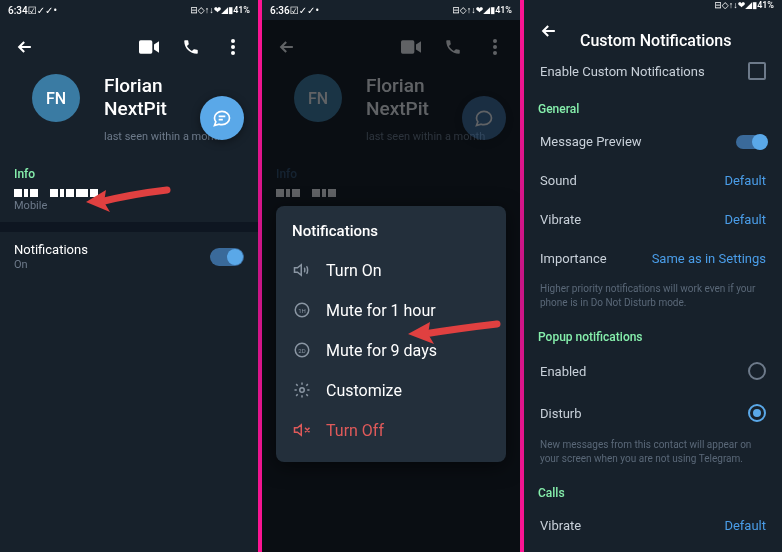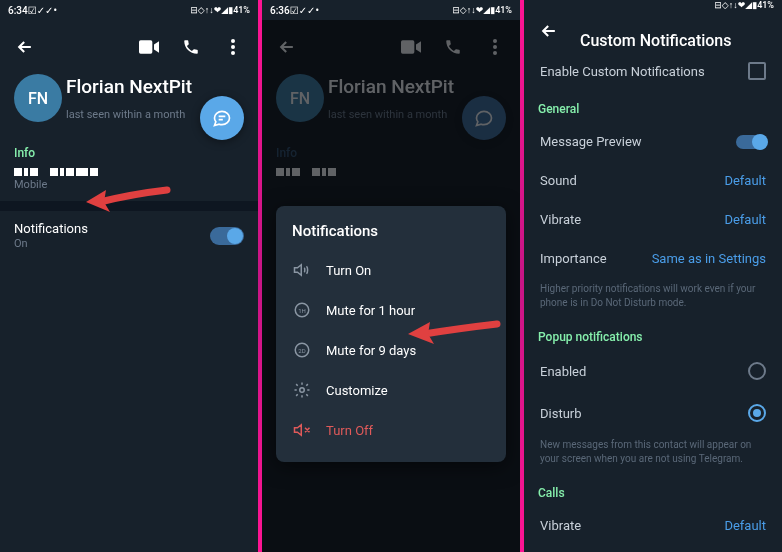--- a/index.html
+++ b/index.html
@@ -6,21 +6,21 @@
 body{background:#000;width:782px;height:552px;display:flex;position:relative;overflow:hidden}
 .panel{flex:1;background:#17212b;position:relative;overflow:hidden;display:flex;flex-direction:column}
 .divider{width:4px;background:linear-gradient(180deg,#ff1493 0%,#c71585 50%,#ff1493 100%)}
 .status-bar{height:20px;display:flex;justify-content:space-between;align-items:center;padding:0 8px;font-size:10px;color:#fff;font-weight:500}
 .status-left,.status-right{display:flex;align-items:center;gap:0}
 .status-right{font-size:9px}
 .header{height:46px;display:flex;align-items:flex-end;padding:0 6px;gap:4px}
 .icon-btn{width:38px;height:38px;display:flex;align-items:center;justify-content:center;color:#fff;cursor:pointer}
 .header-spacer{flex:1}
 .header-title{flex:1;color:#fff;font-size:16px;font-weight:500;padding-left:8px}
-.profile-row{display:flex;align-items:center;padding:8px 14px 14px;gap:4px}
+.profile-row{display:flex;padding:8px 32px 14px;gap:24px}
 .avatar{width:48px;height:48px;border-radius:50%;background:#3a7ba3;display:flex;align-items:center;justify-content:center;color:#fff;font-size:16px;font-weight:500}
 .profile-text{flex:1}
 .profile-name{color:#fff;font-size:19px;font-weight:500}
 .profile-status{color:#6d7a8a;font-size:11px;margin-top:10px}
 .fab{position:absolute;width:44px;height:44px;border-radius:50%;background:#5aa8e8;display:flex;align-items:center;justify-content:center;box-shadow:0 2px 8px rgba(0,0,0,0.4);cursor:pointer;right:14px;top:96px}
 .section-label{color:#86efac;font-size:12px;font-weight:500;padding:10px 14px 6px}
 .section-label.muted{color:#2a4a6a}
 .info-row{padding:2px 14px 10px}
 .info-sub{color:#6d7a8a;font-size:11px;margin-top:2px}
 .pixelated{display:flex;gap:2px;margin-bottom:2px}
@@ -32,21 +32,21 @@
 .notif-sub{color:#6d7a8a;font-size:11px;margin-top:1px}
 .toggle{width:34px;height:18px;background:#2a4a6a;border-radius:9px;position:relative;cursor:pointer}
 .toggle.on{background:#3a6a9a}
 .toggle .knob{width:16px;height:16px;border-radius:50%;background:#5aa8e8;position:absolute;top:1px;right:1px}
 .arrow-svg{position:absolute;pointer-events:none}
 .dimmer{position:absolute;inset:0;background:rgba(0,0,0,0.55)}
 .bottom-sheet{position:absolute;bottom:90px;left:14px;right:14px;background:#232f3b;border-radius:8px;padding:12px 0;box-shadow:0 4px 20px rgba(0,0,0,0.5)}
 .sheet-title{color:#fff;font-size:15px;font-weight:500;padding:4px 16px 10px}
 .sheet-item{display:flex;align-items:center;padding:10px 16px;gap:14px;cursor:pointer}
 .sheet-item .sicon{width:20px;height:20px;display:flex;align-items:center;justify-content:center;color:#8a96a3}
-.sheet-item .slabel{color:#fff;font-size:13px}
+.sheet-item .slabel{color:#fff;font-size:16px}
 .sheet-item.danger .sicon,.sheet-item.danger .slabel{color:#e05a5a}
 .settings-row{display:flex;align-items:center;padding:12px 16px;cursor:pointer}
 .settings-label{flex:1;color:#c8d0d9;font-size:13px}
 .settings-value{color:#4a9de8;font-size:13px}
 .checkbox{width:18px;height:18px;border:2px solid #6d7a8a;border-radius:2px}
 .radio{width:18px;height:18px;border:2px solid #6d7a8a;border-radius:50%;position:relative}
 .radio.checked{border-color:#5aa8e8}
 .radio.checked::after{content:"";position:absolute;inset:3px;border-radius:50%;background:#5aa8e8}
 .hint{color:#5a6878;font-size:10px;padding:4px 16px 10px;line-height:1.4}
 .t-toggle{width:30px;height:14px;background:#3a6a9a;border-radius:7px;position:relative}

